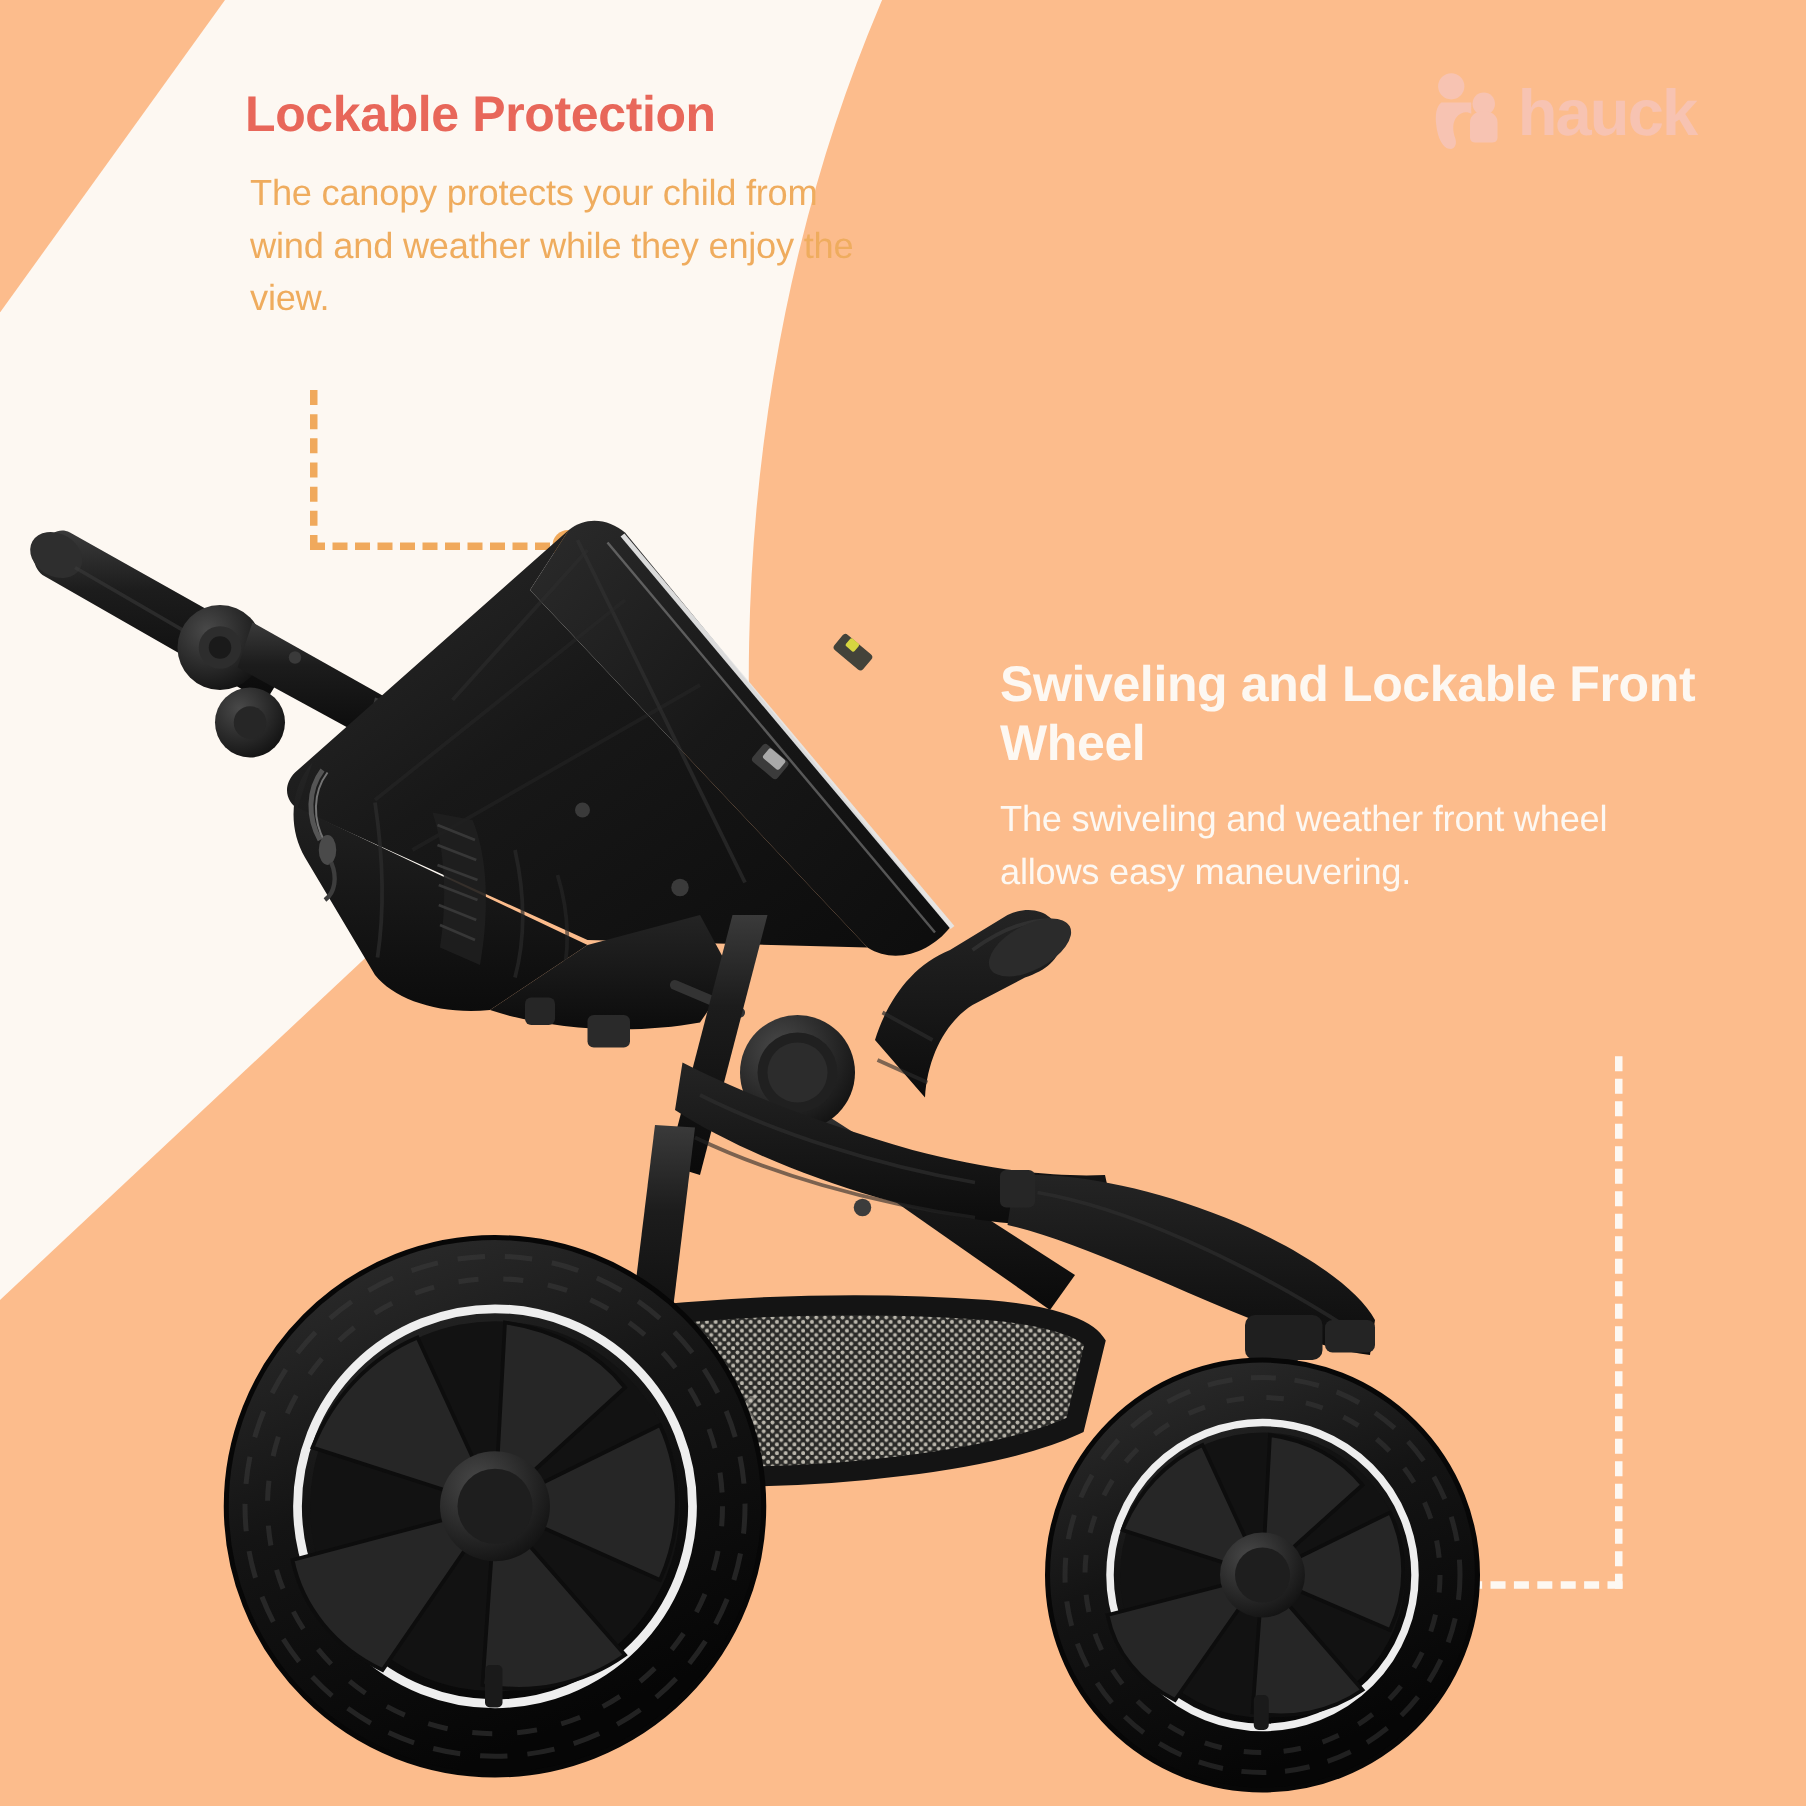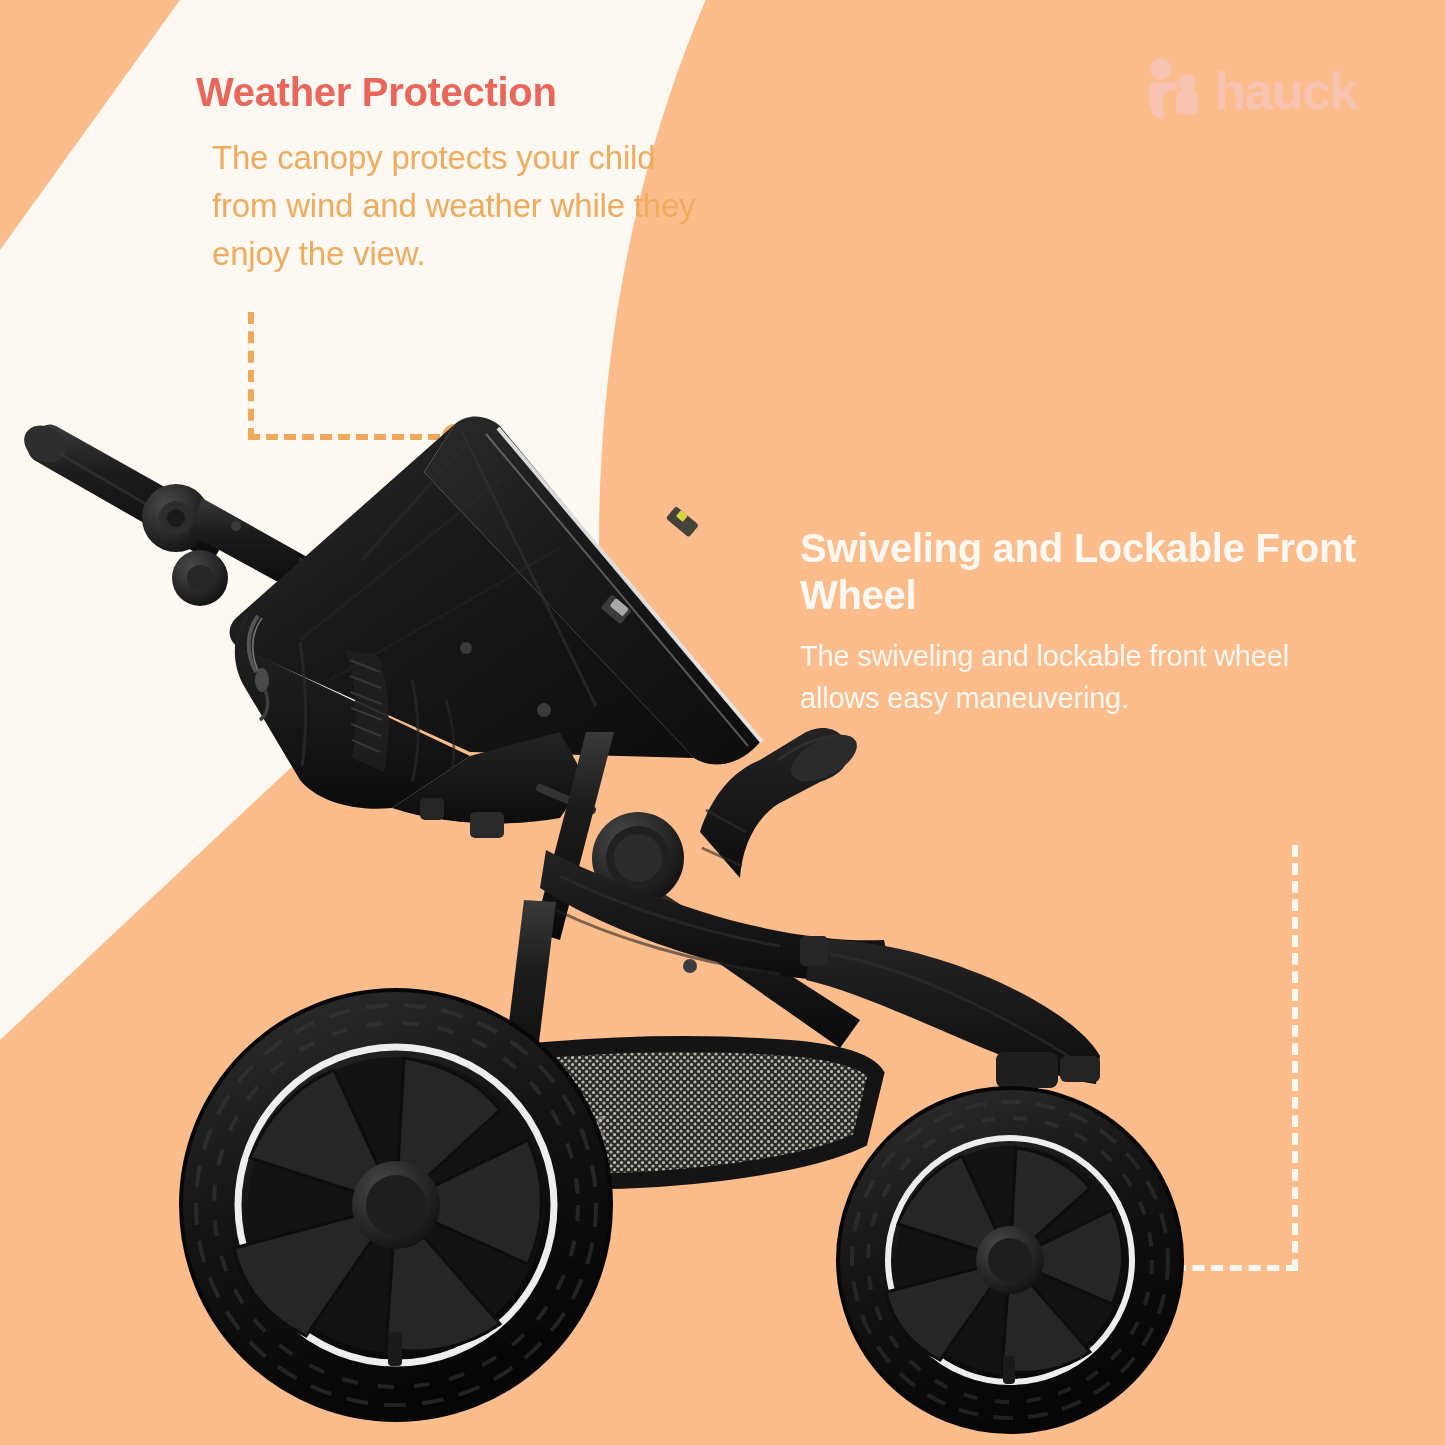--- a/index.html
+++ b/index.html
@@ -26,21 +26,21 @@
     clip-path:polygon(0 440px, 470px 0, 1445px 0, 1445px 860px, 0 860px);
   }
 
   
   .block-left{position:absolute;left:196px;top:70px;width:520px;}
   .h-left{
     font-size:40px;font-weight:bold;color:#E8675A;letter-spacing:-.3px;
     margin:0 0 20px 0;line-height:1.1;
   }
   .p-left{
-    font-size:33px;color:#EFAC5E;line-height:1.45;margin:16px;
+    font-size:29px;color:#EFAC5E;line-height:1.45;margin:4px;
     letter-spacing:-.2px;
   }
 
   .block-right{position:absolute;right:85px;top:525px;width:560px;text-align:left;}
   .h-right{
     font-size:40px;font-weight:bold;color:#FDF8F2;line-height:1.18;
     margin:0 0 16px 0;letter-spacing:-.3px;
   }
   .p-right{
     font-size:29px;color:#FDF8F2;line-height:1.45;margin:0;letter-spacing:-.2px;
@@ -85,27 +85,27 @@
                  C16 46 16 40 19 36 C23 31 28 31 31 33 L31 24 Z" fill="#F7C3B2"></path>
         <circle cx="41" cy="25" r="9" fill="#F7C3B2"></circle>
         <path d="M30 40 C30 34 35 31 41 31 C47 31 52 34 52 40 L52 52
                  C52 55 50 56 47 56 L35 56 C32 56 30 55 30 52 Z" fill="#F7C3B2"></path>
       </svg>
     </span>
     <span class="logo-word">hauck</span>
   </div>
 
   <div class="block-left">
-    <h2 class="h-left">Weather Protection</h2>
+    <h2 class="h-left">Lockable Protection</h2>
     <p class="p-left">The canopy protects your child from wind and weather while they enjoy the view.</p>
   </div>
 
   <div class="block-right">
     <h2 class="h-right">Swiveling and Lockable Front Wheel</h2>
-    <p class="p-right">The swiveling and lockable front wheel allows easy maneuvering.</p>
+    <p class="p-right">The swiveling and weather front wheel allows easy maneuvering.</p>
   </div>
 
   <div class="conn conn-l-v"></div>
   <div class="conn conn-l-h"></div>
   <div class="conn conn-l-dot"></div>
 
   <div class="conn conn-r-v"></div>
   <div class="conn conn-r-h"></div>
   <div class="conn conn-r-dot"></div>
 

